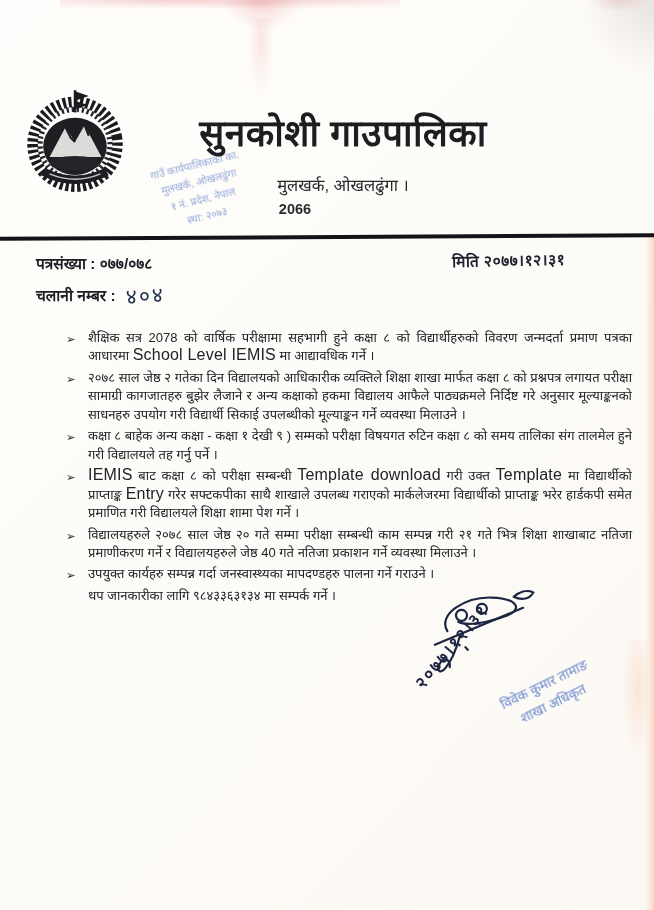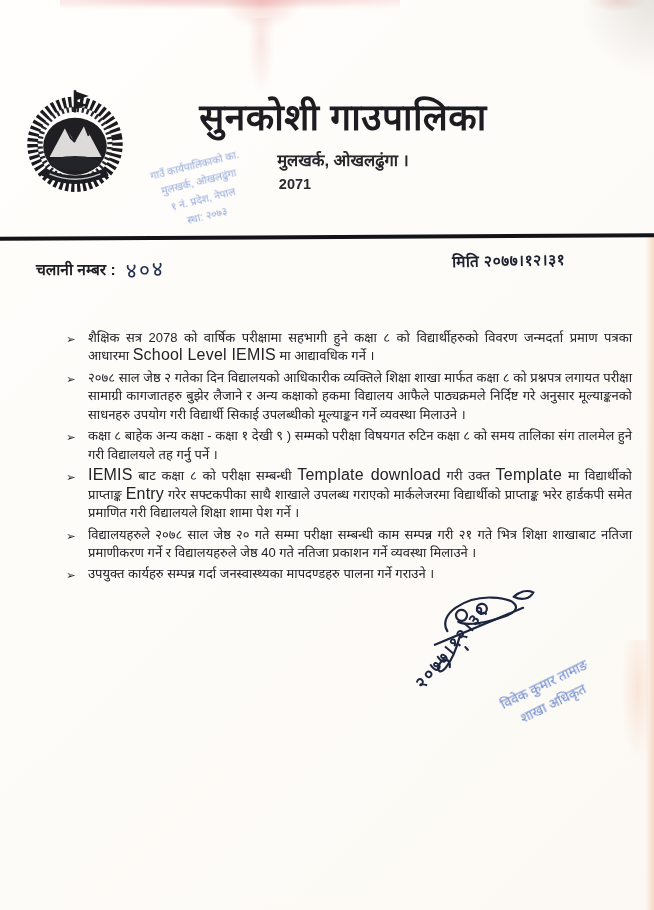--- a/index.html
+++ b/index.html
@@ -22,23 +22,23 @@
     background:radial-gradient(ellipse at 50% 40%,rgba(210,95,95,.18),transparent 70%);}
   .corner-tr{right:0;top:0;width:70px;height:80px;
     background:radial-gradient(circle at 100% 0%,rgba(110,95,85,.16),transparent 72%);}
   .edge-right{right:0;top:235px;bottom:0;width:9px;
     background:linear-gradient(to left,rgba(238,165,120,.38),rgba(238,165,120,0));}
   .blot-br{right:6px;top:640px;width:26px;height:120px;
     background:radial-gradient(ellipse at 60% 40%,rgba(240,170,130,.25),transparent 75%);}
   
   .logo{position:absolute;left:22px;top:86px;width:106px;height:108px;}
   .head-text{position:absolute;left:118px;top:90px;width:450px;text-align:center;}
-  .municipality{font-size:37px;font-weight:bold;color:#1c1c21;margin:0;letter-spacing:.5px;}
+  .municipality{font-size:37px;font-weight:bold;color:#1c1c21;margin:16px;letter-spacing:.5px;}
   .office{font-size:21px;font-weight:bold;color:#232328;margin-top:9px;}
-  .address{font-size:16.5px;font-weight:bold;color:#27272c;margin-top:7px;}
+  .address{font-size:16.5px;font-weight:normal;color:#27272c;margin-top:7px;}
   .year{font-size:14.5px;font-weight:bold;color:#2a2a30;margin-top:5px;transform:translateX(-48px);}
   .header-stamp{position:absolute;left:126px;top:156px;width:150px;
     transform:rotate(-14deg);color:rgba(58,98,190,.55);font-size:10.5px;
     text-align:center;line-height:1.65;filter:blur(.4px);}
   .divider{position:absolute;left:-2px;top:235px;width:660px;height:4px;
     background:#141418;transform:rotate(-.3deg);border-radius:2px;}
   
   .meta-left{position:absolute;left:36px;top:251px;font-size:15.5px;font-weight:bold;
     color:#1f1f26;line-height:1.7;}
   .handwriting{font-family:"DejaVu Serif","Liberation Serif",serif;font-weight:normal;
@@ -94,26 +94,30 @@
   <div class="header-stamp">
     <div>गाउँ कार्यपालिकाको का.</div>
     <div>मुलखर्क, ओखलढुंगा</div>
     <div>१ नं. प्रदेश, नेपाल</div>
     <div>स्था: २०७३</div>
   </div>
 
   <div class="head-text">
     <h1 class="municipality">सुनकोशी गाउपालिका</h1>
     <div class="address">मुलखर्क, ओखलढुंगा ।</div>
-    <div class="year">2071</div>
+    <div class="year">2066</div>
   </div>
 
   <div class="divider"></div>
 
   <div class="meta-left">
+    <div>
+      <span>पत्रसंख्या :</span>
+      <span>०७७/०७८</span>
+    </div>
     <div>
       <span>चलानी नम्बर :</span>
       <span class="handwriting dispatch-value">४०४</span>
     </div>
   </div>
   <div class="meta-date">
     <span>मिति</span>
     <span>२०७७।१२।३१</span>
   </div>
 
@@ -135,20 +139,24 @@
         <span class="bullet-text"><span class="latin">IEMIS</span><span> बाट कक्षा ८ को परीक्षा सम्बन्धी </span><span class="latin">Template download</span><span> गरी उक्त </span><span class="latin">Template</span><span> मा विद्यार्थीको प्राप्ताङ्क </span><span class="latin">Entry</span><span> गरेर सफ्टकपीका साथै शाखाले उपलब्ध गराएको मार्कलेजरमा विद्यार्थीको प्राप्ताङ्क भरेर हार्डकपी समेत प्रमाणित गरी विद्यालयले शिक्षा शामा पेश गर्ने ।</span></span>
       </div>
       <div class="bullet-item">
         <span class="bullet-glyph">➢</span>
         <span class="bullet-text"><span>विद्यालयहरुले २०७८ साल जेष्ठ २० गते सम्मा परीक्षा सम्बन्धी काम सम्पन्न गरी २१ गते भित्र शिक्षा शाखाबाट नतिजा प्रमाणीकरण गर्ने र विद्यालयहरुले जेष्ठ 40 गते नतिजा प्रकाशन गर्ने व्यवस्था मिलाउने ।</span></span>
       </div>
       <div class="bullet-item">
         <span class="bullet-glyph">➢</span>
         <span class="bullet-text"><span>उपयुक्त कार्यहरु सम्पन्न गर्दा जनस्वास्थ्यका मापदण्डहरु पालना गर्ने गराउने ।</span></span>
       </div>
+      <div class="bullet-item">
+        <span class="bullet-glyph"></span>
+        <span class="bullet-text"><span>थप जानकारीका लागि ९८४३३६३१३४ मा सम्पर्क गर्ने ।</span></span>
+      </div>
     </div>
 
   <div class="signature-block">
     <svg class="sig-squiggle" viewBox="0 0 120 92" aria-hidden="true">
       <g fill="none" stroke="#1c2640" stroke-width="2.2" stroke-linecap="round">
         <path d="M18 38 C 10 20, 40 6, 66 10 C 92 14, 96 26, 78 30 C 60 34, 38 36, 30 30"></path>
         <circle cx="34" cy="24" r="5.5"></circle>
         <circle cx="55" cy="20" r="5"></circle>
         <path d="M88 12 c6 -4 14 -6 20 -2 c-4 6 -12 7 -20 2"></path>
         <path d="M4 50 L96 24"></path>

